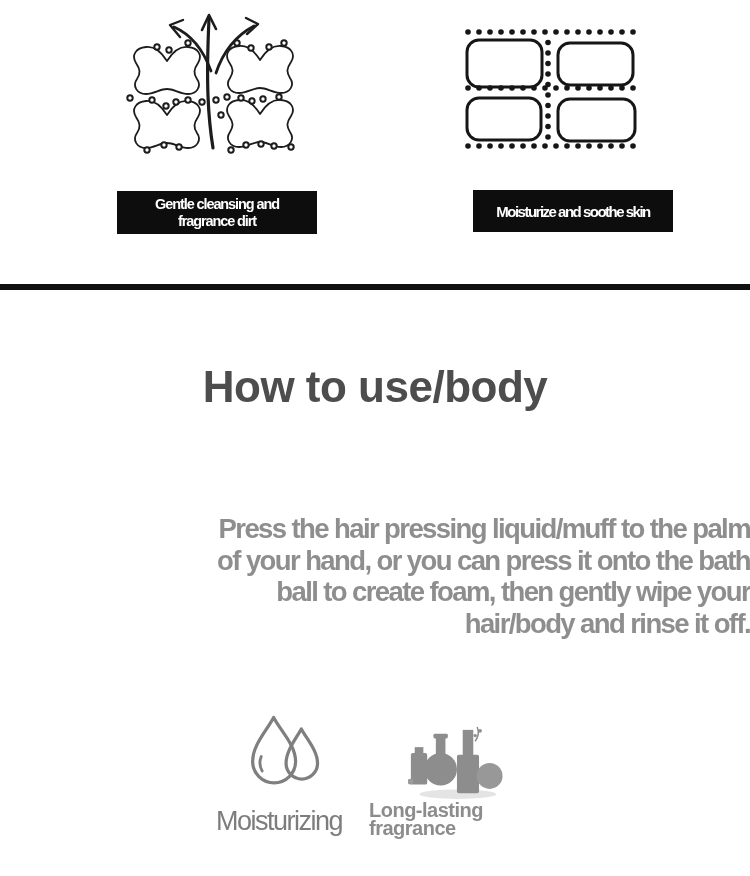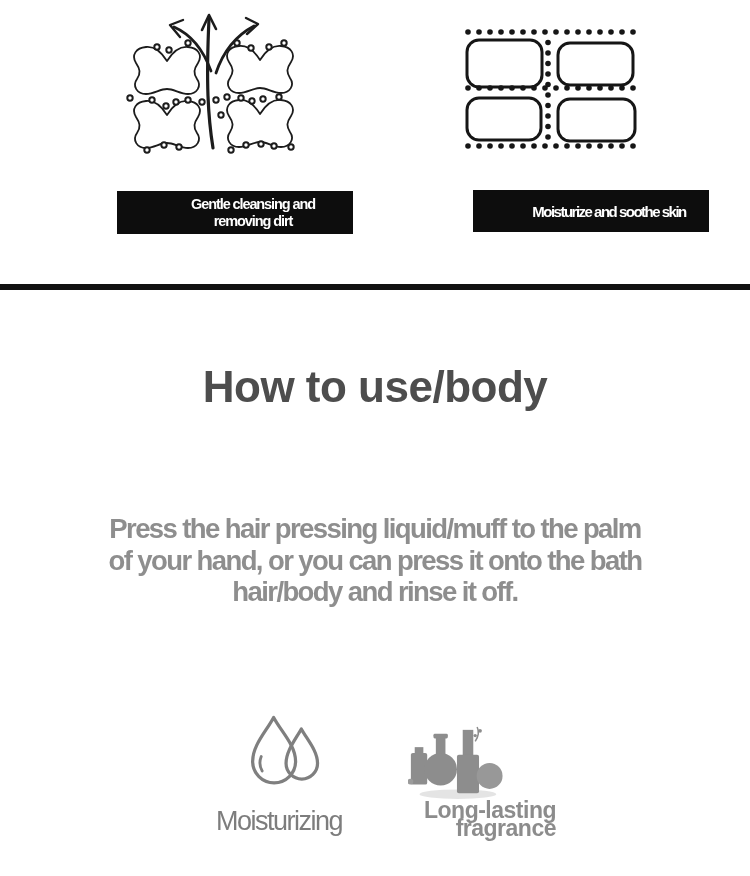--- a/index.html
+++ b/index.html
@@ -20,21 +20,20 @@
   .black-label{
     position:absolute;
     background:#0d0d0d;
     color:#ffffff;
     font-weight:bold;
     display:flex;
     flex-direction:column;
     align-items:center;
     justify-content:center;
     text-align:center;
-    padding-left:36px;
   }
   .label-left{
     left:117px;top:191px;width:200px;height:43px;
     font-size:14.5px;line-height:16.5px;letter-spacing:-1.1px;
   }
   .label-right{
     left:453px;top:190px;width:200px;height:42px;
     font-size:15px;letter-spacing:-1.5px;white-space:nowrap;margin-left:20px;
   }
 
@@ -45,40 +44,40 @@
   }
 
   
   .howto-title{
     position:absolute;left:0;top:362px;width:750px;margin:0;
     text-align:center;
     font-size:44px;font-weight:bold;color:#4d4d4d;letter-spacing:-0.5px;
   }
   .howto-paragraph{
     position:absolute;left:0;top:513px;width:750px;
-    text-align:center;
+    text-align:right;
     color:#8e8e8e;font-weight:bold;
     font-size:27.5px;line-height:31.5px;letter-spacing:-1.6px;
   }
   .howto-paragraph .pline{white-space:nowrap;}
 
   
   .feature-icon{position:absolute;}
   .moist-icon{left:245px;top:706px;}
   .frag-icon{left:408px;top:724px;}
   .moist-label{
     position:absolute;left:179px;top:806px;width:200px;
     text-align:center;
     font-size:27px;font-weight:normal;color:#7d7d7d;letter-spacing:-1.5px;
     white-space:nowrap;
   }
   .frag-label{
-    position:absolute;left:396px;top:801px;width:160px;
-    text-align:right;
-    font-size:23px;line-height:18px;font-weight:bold;color:#8c8c8c;letter-spacing:-0.5px;
+    position:absolute;left:369px;top:801px;width:160px;
+    text-align:left;
+    font-size:20px;line-height:18px;font-weight:bold;color:#8c8c8c;letter-spacing:-0.5px;
   }
 </style>
 </head>
 <body>
 
 <div class="page">
 
   <svg class="illus illus-left" viewBox="0 0 230 155">
     <g fill="none" stroke="#1c1c1c" stroke-width="1.8" stroke-linejoin="round">
       <path id="blob" transform="translate(82,67)" d="M 0,-11 C 5,-19 12,-26 21,-25 C 31,-24 36,-17 31,-9 C 27,-3 26,1 30,7
@@ -202,33 +201,34 @@
         <circle cx="93" cy="70" r="2.8"></circle>
         <circle cx="93" cy="80.5" r="2.8"></circle>
         <circle cx="93" cy="91" r="2.8"></circle>
         <circle cx="93" cy="101.5" r="2.8"></circle>
         <circle cx="93" cy="112" r="2.8"></circle>
       </g>
   </svg>
 
   <div class="black-label label-left">
     <span>Gentle cleansing and</span>
-    <span>removing dirt</span>
+    <span>fragrance dirt</span>
   </div>
   <div class="black-label label-right">
     <span>Moisturize and soothe skin</span>
   </div>
 
   <div class="divider"></div>
 
   <h1 class="howto-title">How to use/body</h1>
 
   <div class="howto-paragraph">
     <div class="pline">Press the hair pressing liquid/muff to the palm</div>
     <div class="pline">of your hand, or you can press it onto the bath</div>
+    <div class="pline">ball to create foam, then gently wipe your</div>
     <div class="pline">hair/body and rinse it off.</div>
   </div>
 
   <svg class="feature-icon moist-icon" width="84" height="84" viewBox="0 0 88 88">
     <g fill="none" stroke="#7f7f7f" stroke-width="3.4" stroke-linecap="round" stroke-linejoin="round">
       <path d="M30,12 C22,27 8,41 8,58 A22.5,22.5 0 0 0 53,58 C53,41 38,27 30,12 Z"></path>
       <path d="M59,24 C53,35 43,47 43,60 A16.5,16.5 0 0 0 76,60 C76,47 65,35 59,24 Z"></path>
       <path d="M17,53 C15,58 15,63 18,68" stroke-width="3"></path>
     </g>
   </svg>

